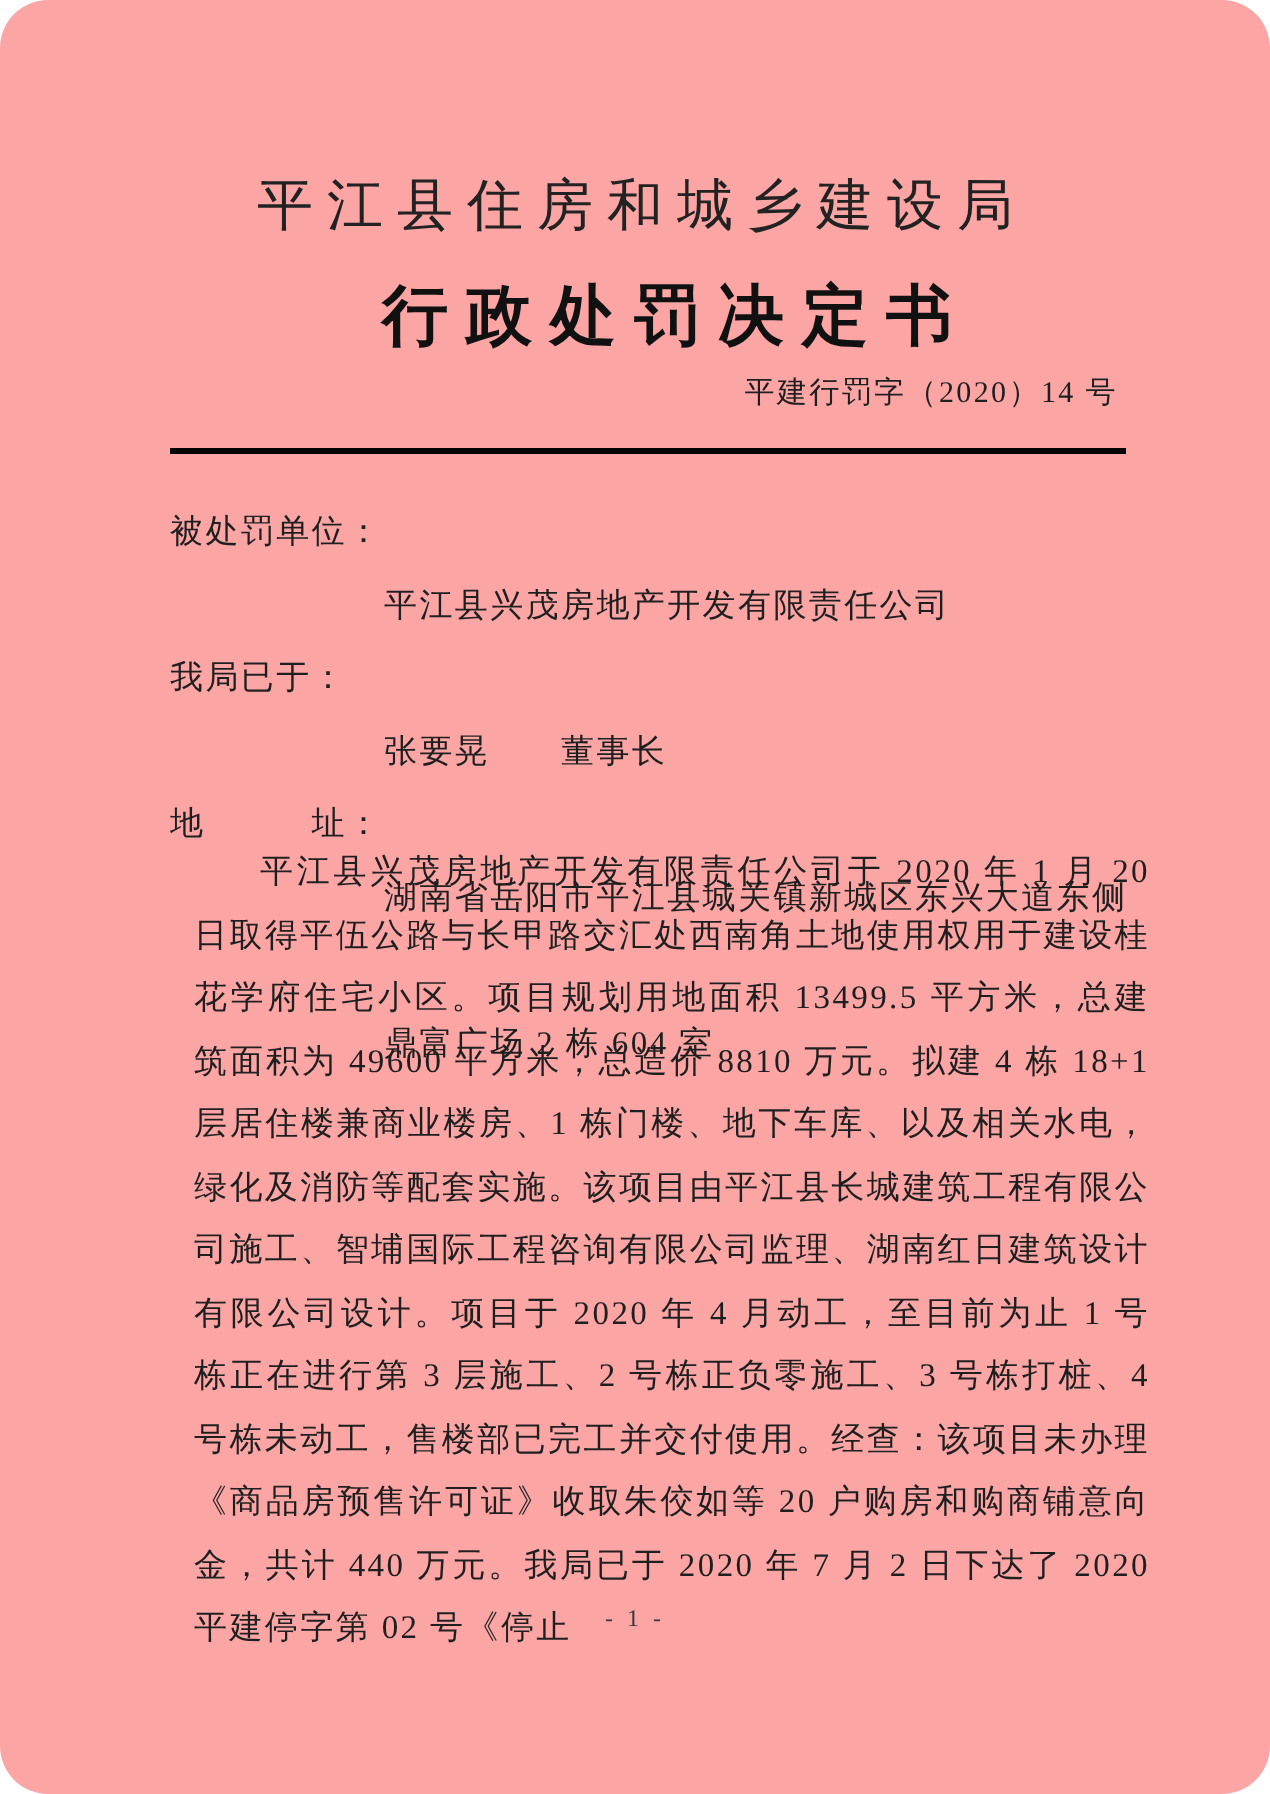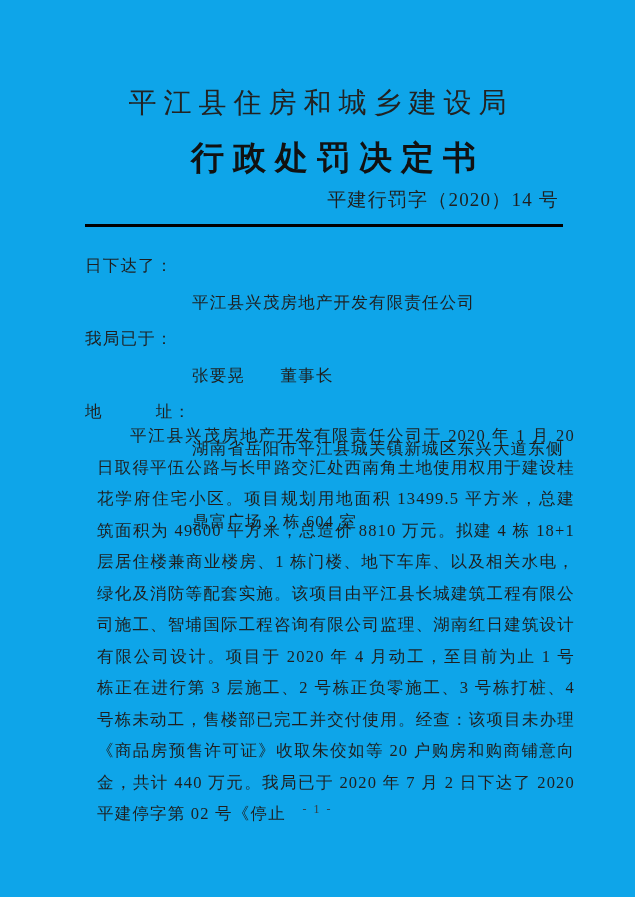--- a/index.html
+++ b/index.html
@@ -5,23 +5,24 @@
   html, body {
     margin: 0;
     padding: 0;
     background: #ffffff;
     font-family: "Liberation Serif", "DejaVu Serif", serif;
   }
   .page {
     position: relative;
     width: 635px;
     height: 897px;
-    background: #0ea5e9;
+    background: #fca5a5;
     color: #1f1f1f;
     overflow: hidden;
+    border-radius: 24px;
   }
   .agency-title {
     position: absolute;
     top: 84px;
     left: 0;
     width: 100%;
     text-align: center;
     font-size: 28px;
     font-weight: 400;
     letter-spacing: 7px;
@@ -39,21 +40,21 @@
     font-weight: 700;
     letter-spacing: 9px;
     text-indent: 9px;
     white-space: nowrap;
     color: #111111;
   }
   .doc-number {
     position: absolute;
     top: 187px;
     right: 76px;
-    font-size: 19px;
+    font-size: 15px;
     letter-spacing: 1.2px;
     white-space: nowrap;
   }
   .header-rule {
     position: absolute;
     top: 224px;
     left: 85px;
     width: 478px;
     height: 2.5px;
     background: #000000;
@@ -110,21 +111,21 @@
   <div class="agency-title">平江县住房和城乡建设局</div>
 
   <div class="doc-title">行政处罚决定书</div>
 
   <div class="doc-number">平建行罚字（2020）14 号</div>
 
   <div class="header-rule"></div>
 
   <div class="recipient-block">
     <div class="info-row">
-      <span class="info-label">日下达了：</span>
+      <span class="info-label">被处罚单位：</span>
       <span class="info-value">平江县兴茂房地产开发有限责任公司</span>
     </div>
     <div class="info-row">
       <span class="info-label">我局已于：</span>
       <span class="info-value">张要晃　　董事长</span>
     </div>
     <div class="info-row">
       <span class="info-label">地　　　址：</span>
       <span class="info-value">湖南省岳阳市平江县城关镇新城区东兴大道东侧</span>
     </div>

